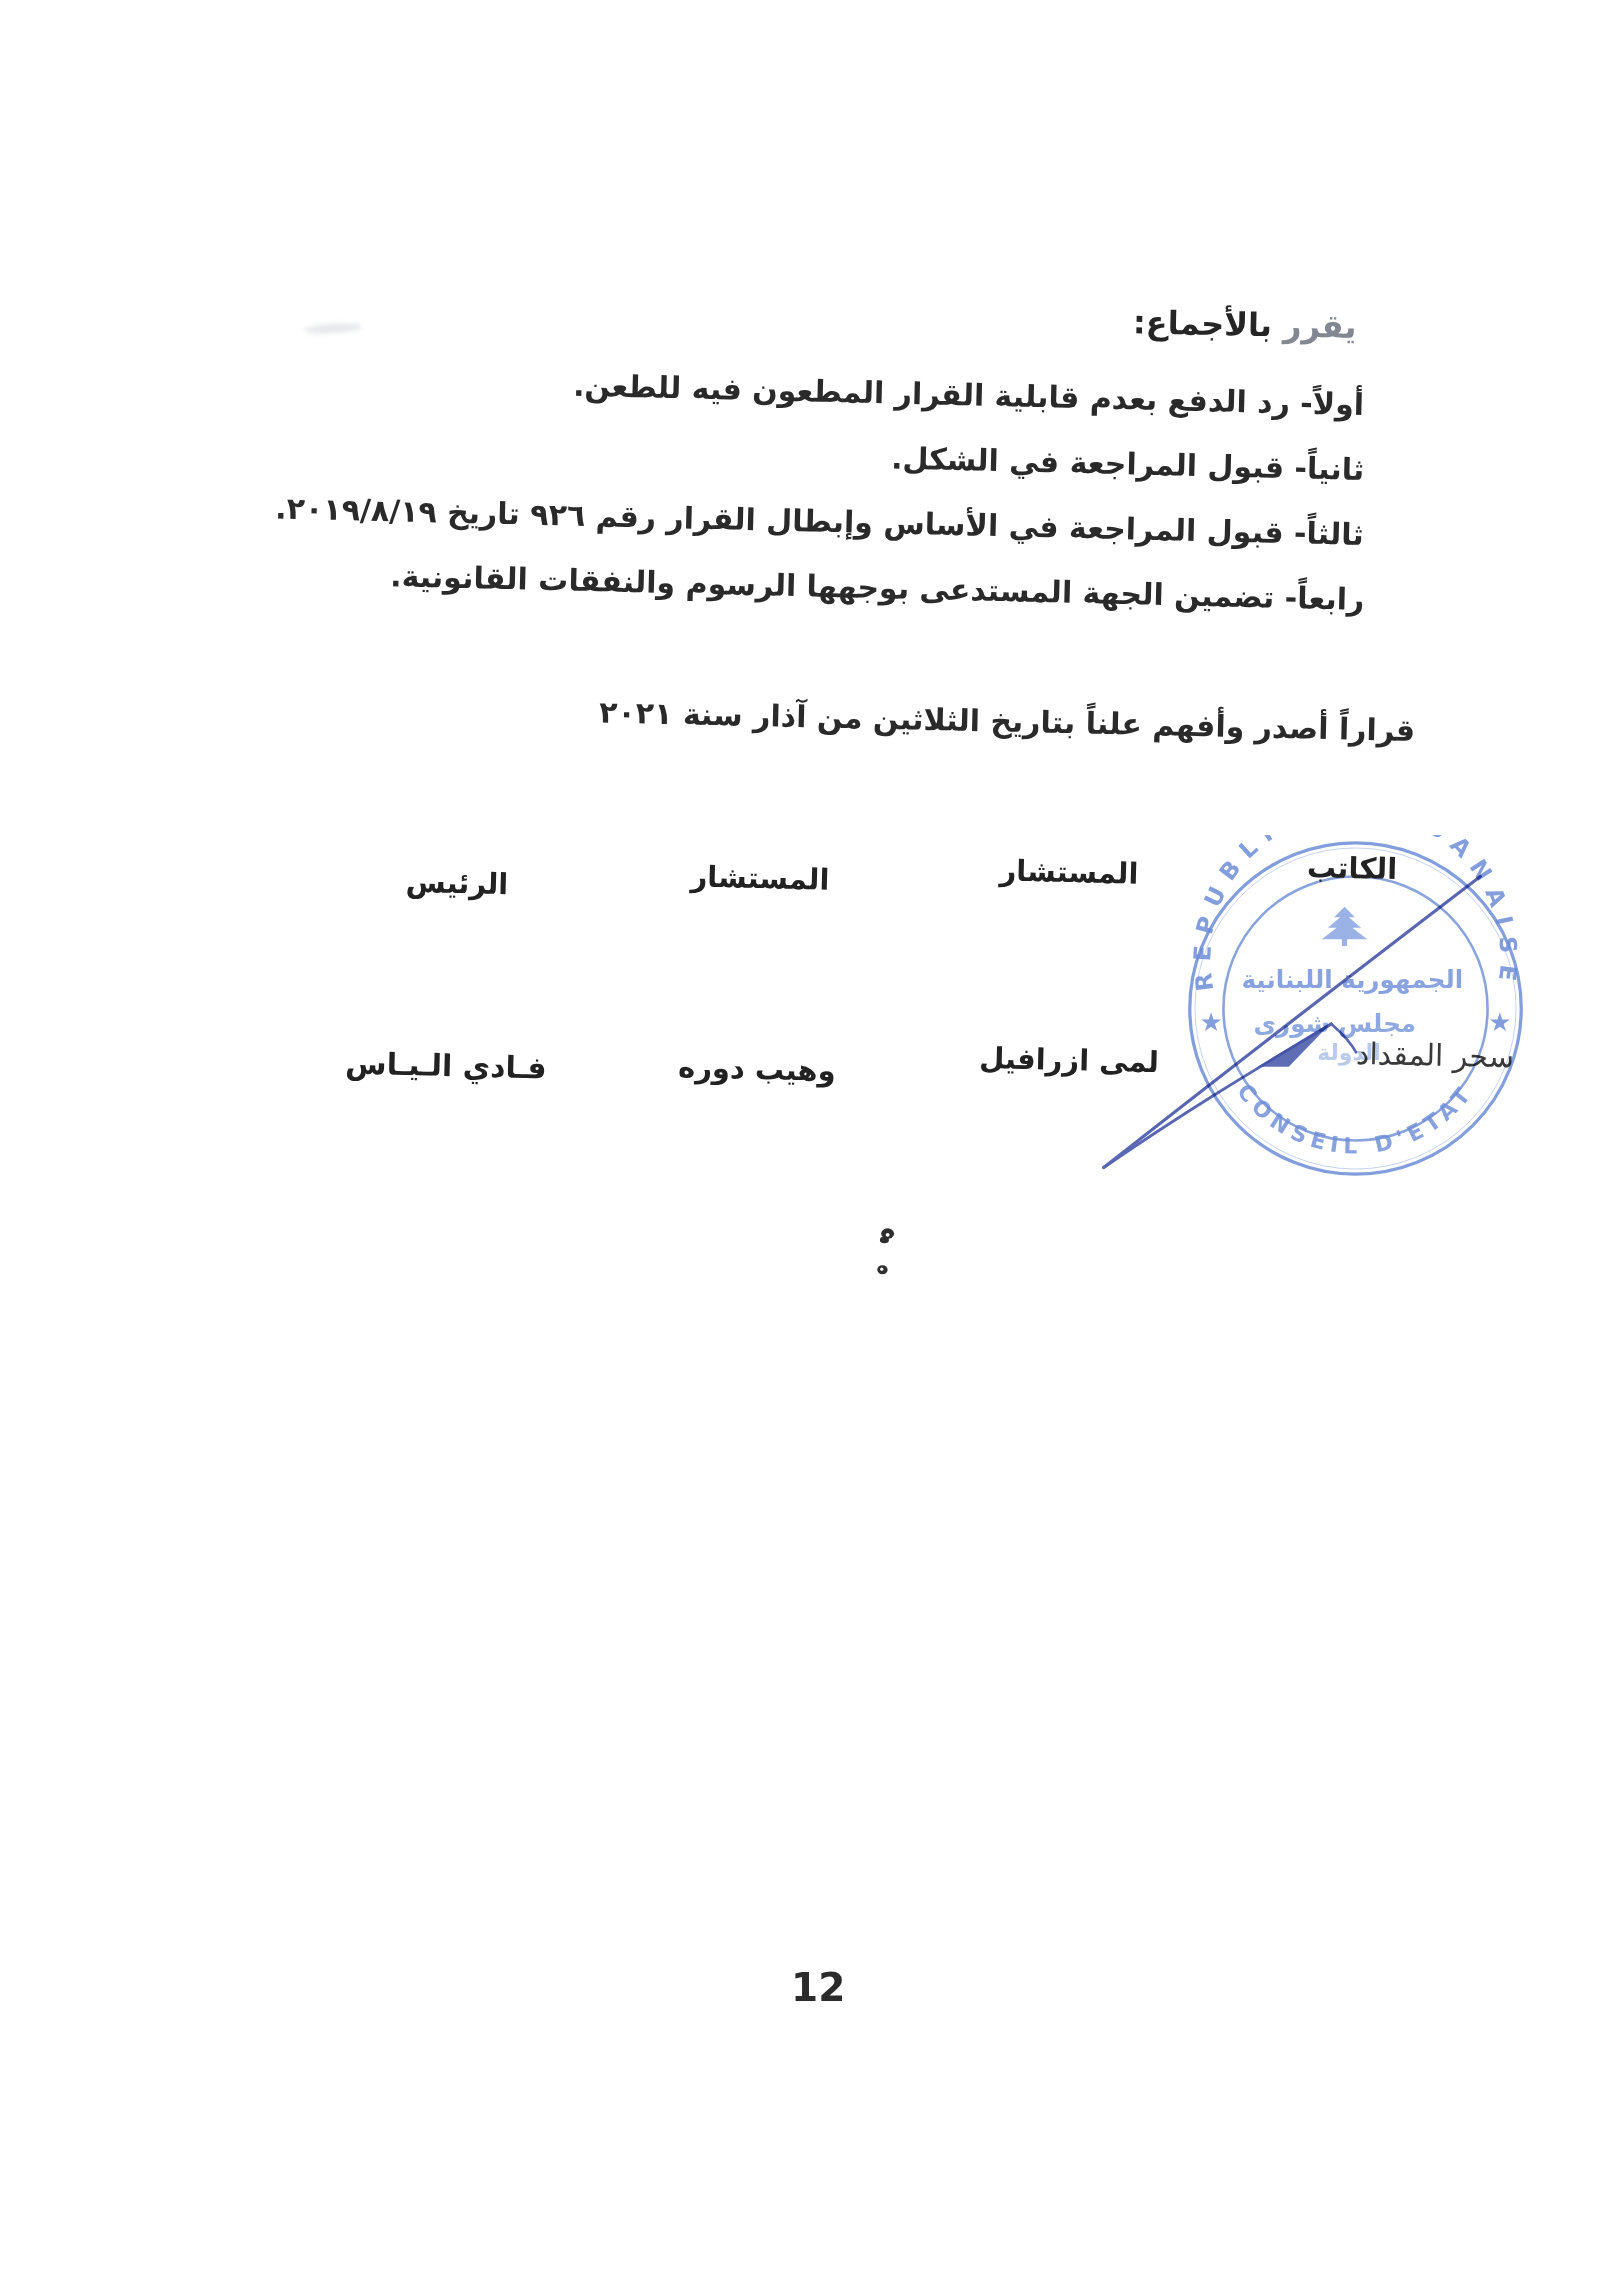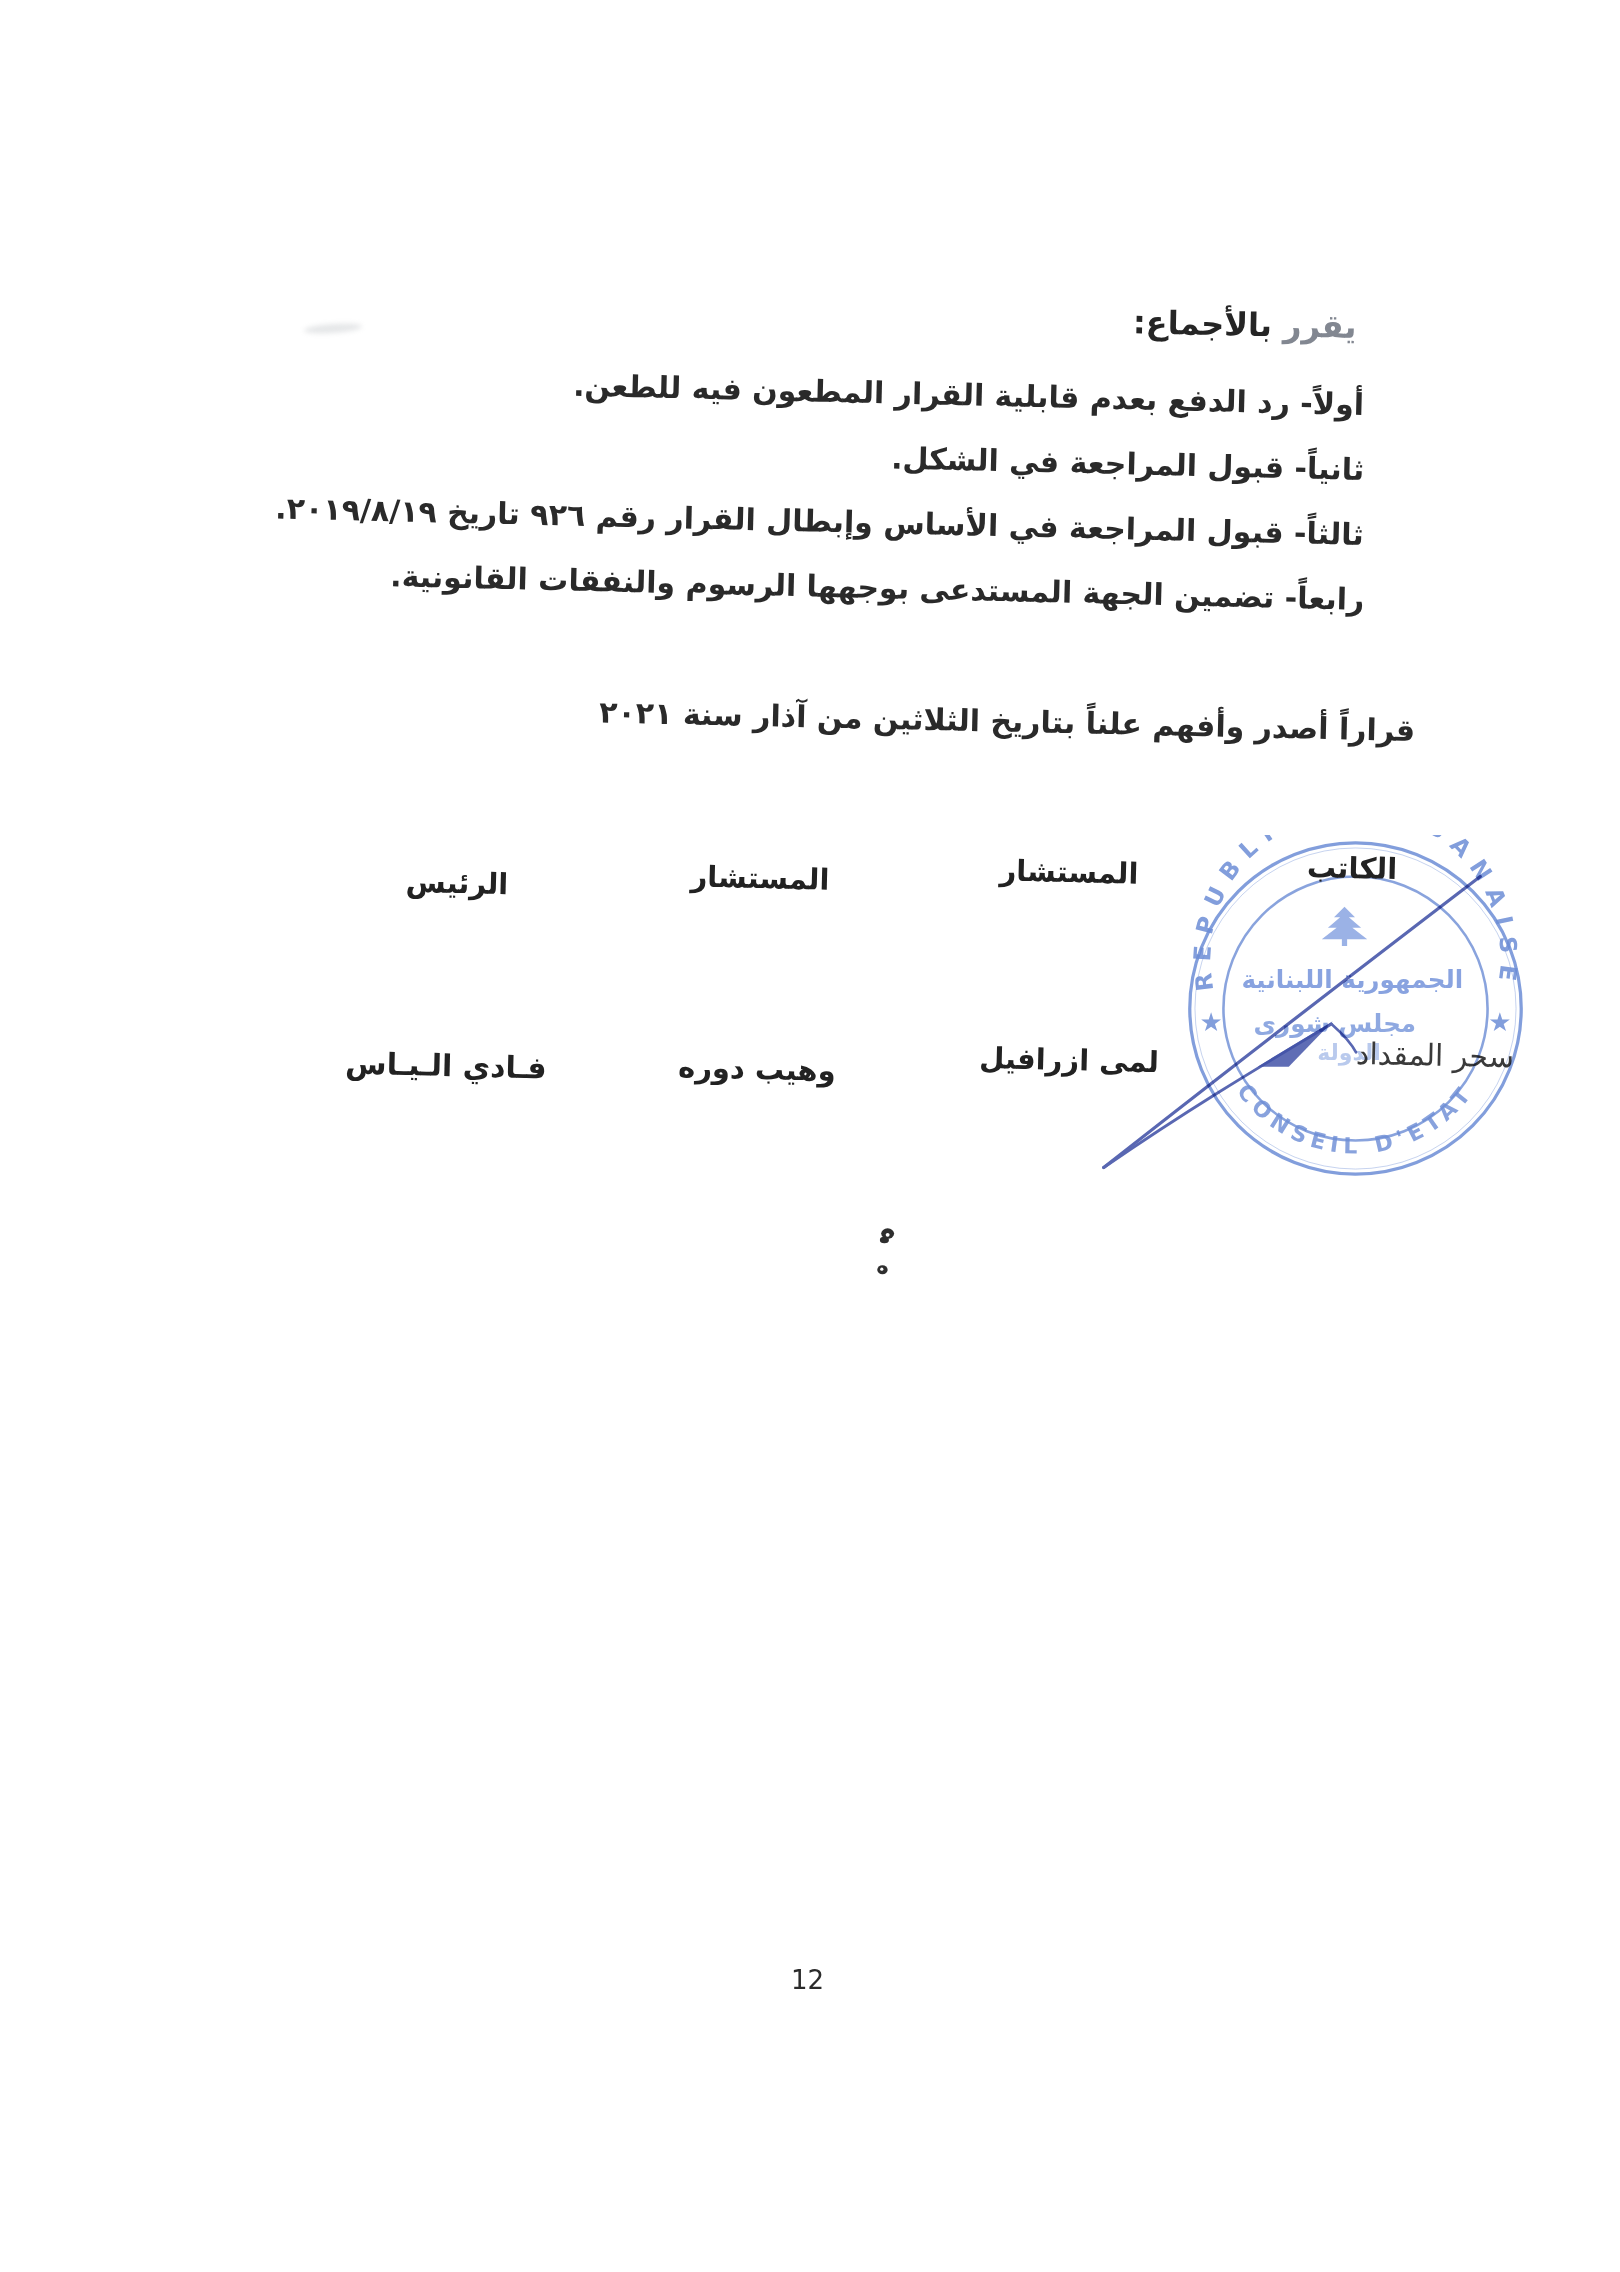--- a/index.html
+++ b/index.html
@@ -52,21 +52,21 @@
     position:absolute;left:1182px;top:835px;
     width:347px;height:347px;
     z-index:6;mix-blend-mode:multiply;opacity:.9;
   }
   .ink-overlay{
     position:absolute;left:0;top:0;width:1620px;height:2273px;
     z-index:8;pointer-events:none;mix-blend-mode:multiply;
   }
   .page-number{
     position:absolute;left:791px;top:1965px;
-    font-size:26px;font-weight:400;color:#2b2b2b;
+    font-size:39px;font-weight:700;color:#2b2b2b;
     font-family:"DejaVu Sans", sans-serif;
   }
   .smudge{
     position:absolute;left:304px;top:324px;width:58px;height:9px;
     background:#9aa0a6;opacity:.25;border-radius:50%;
     filter:blur(2.6px);transform:rotate(-4deg);
   }
 </style>
 </head>
 <body>

